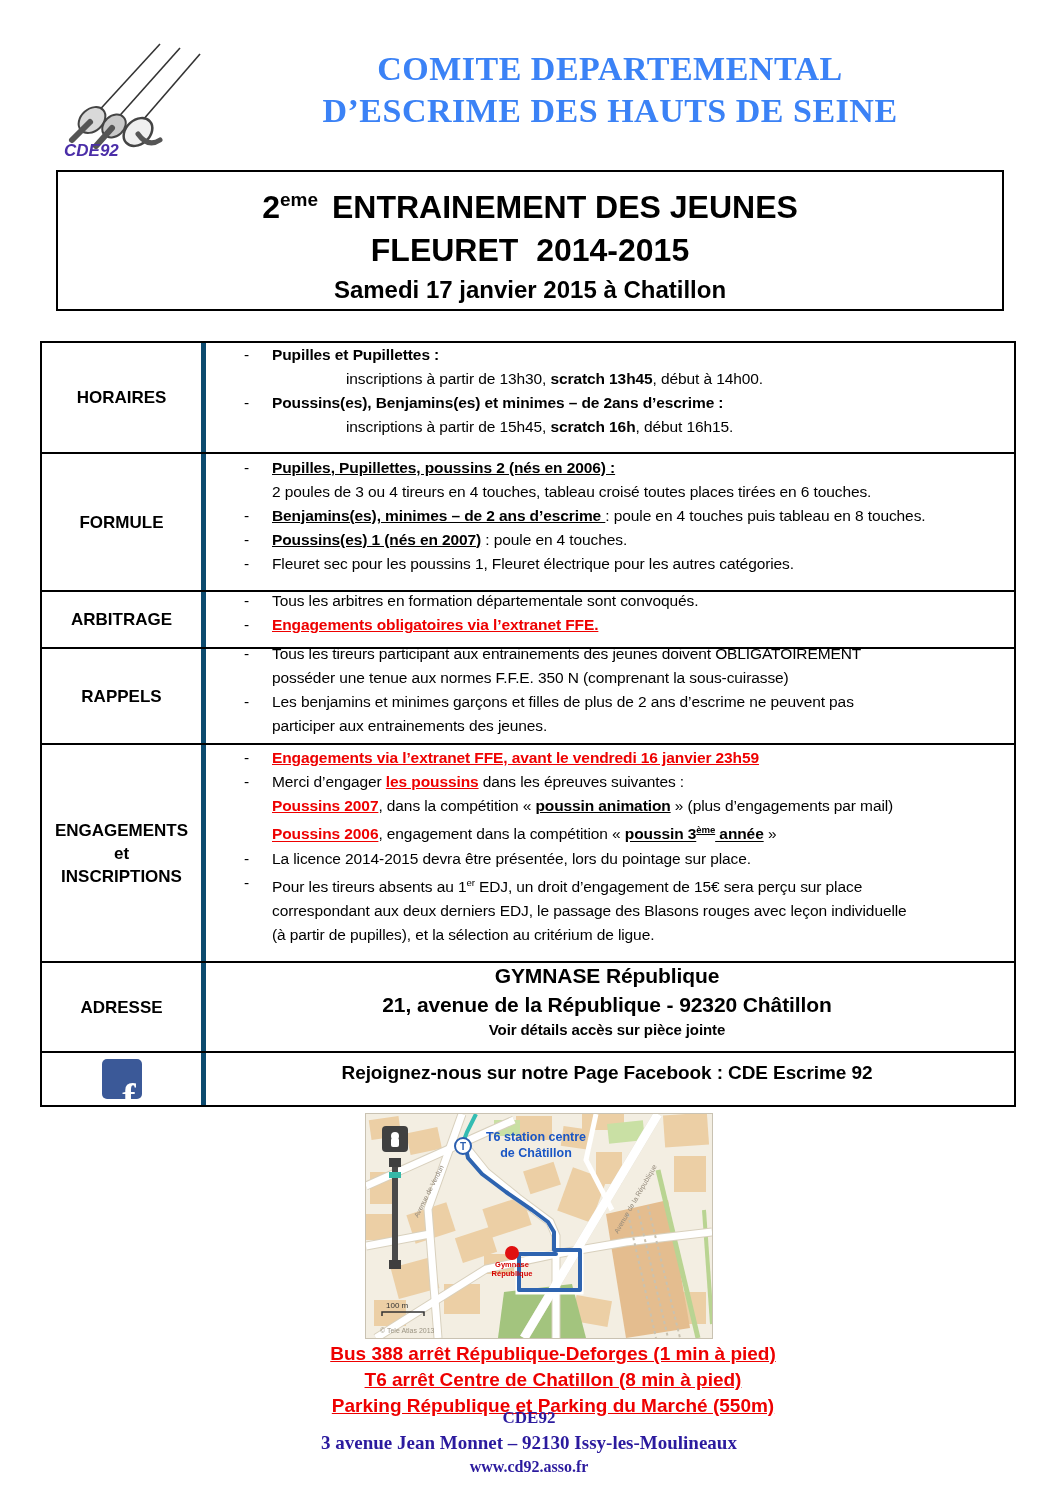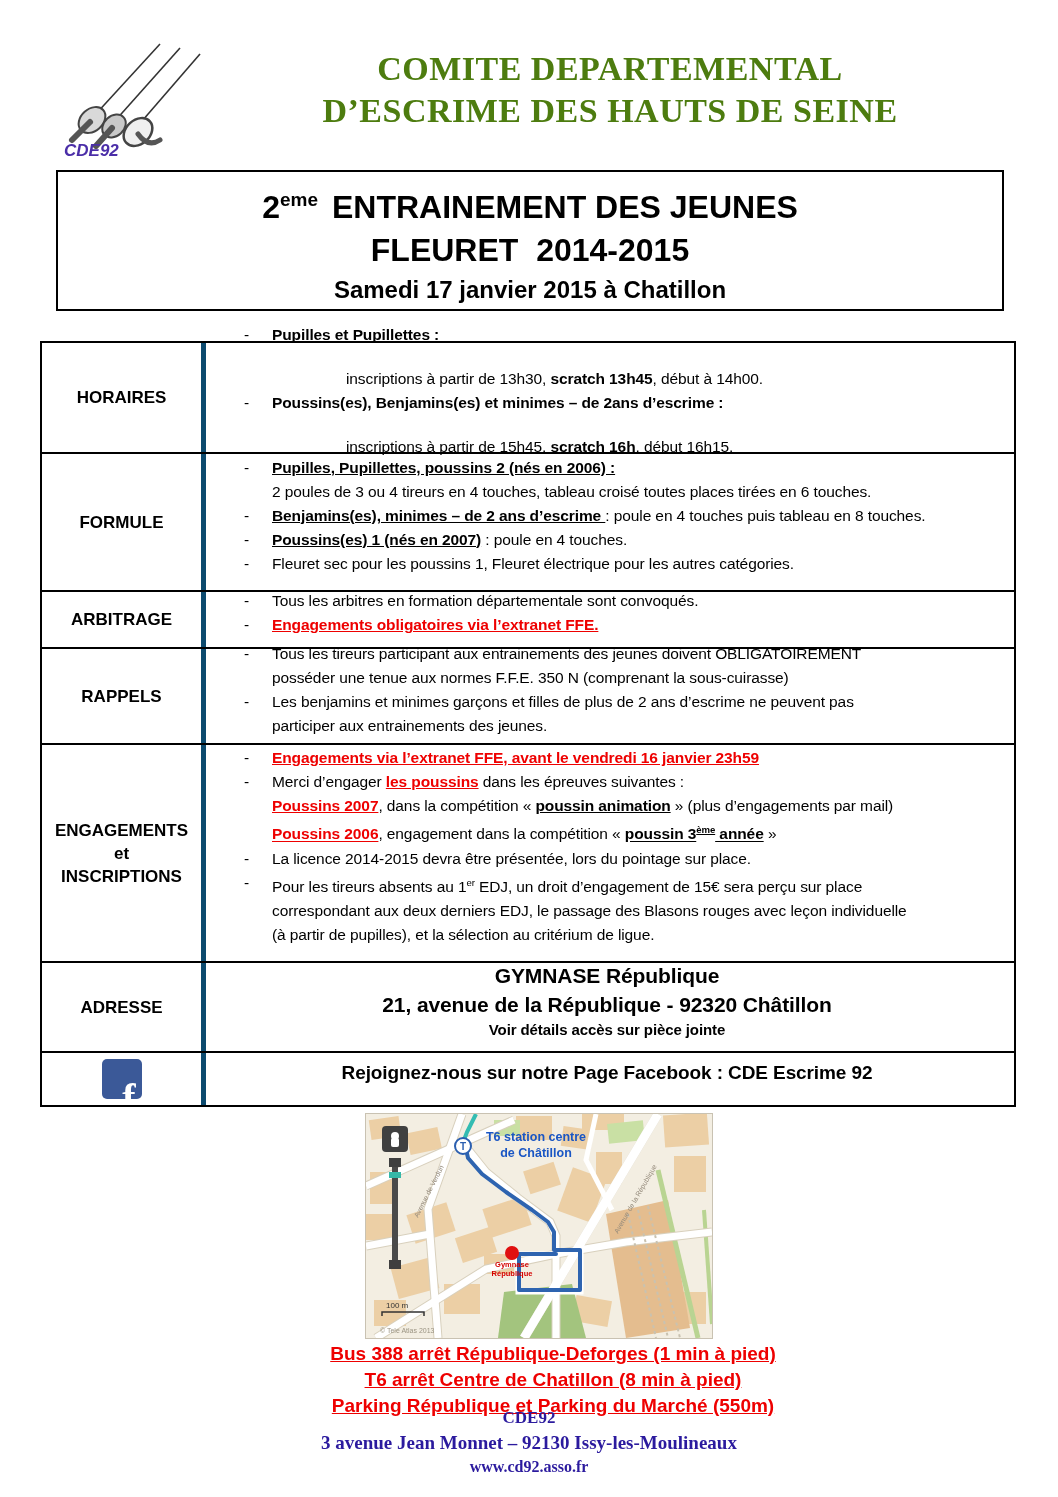--- a/index.html
+++ b/index.html
@@ -5,21 +5,21 @@
   html,body{margin:0;padding:0;background:#888;}
   .page{
     position:relative; width:1058px; height:1497px; background:#ffffff;
     font-family:"Liberation Sans", sans-serif; color:#000; overflow:hidden;
     margin:0 auto;
   }
   
   .logo{position:absolute; left:52px; top:34px; width:160px; height:132px;}
   .org-title{
     position:absolute; left:230px; top:48px; width:760px; text-align:center;
-    font-family:"Liberation Serif", serif; font-weight:bold; color:#4d7c0f;
+    font-family:"Liberation Serif", serif; font-weight:bold; color:#3b82f6;
     font-size:34px; line-height:42px; letter-spacing:0.5px;
   }
   
   .title-box{
     position:absolute; left:56px; top:170px; width:948px; height:141px;
     border:2px solid #000; text-align:center; box-sizing:border-box; padding-top:6px;
   }
   .title-l1{font-size:32px; font-weight:600; line-height:44px;}
   .title-l1 sup{font-size:19px;}
   .title-l1 .rest{margin-left:14px;}
@@ -38,21 +38,21 @@
     width:164px; border-right:5px solid #0c4a6e; display:flex; align-items:center;
     justify-content:center; text-align:center; font-weight:bold; font-size:17px;
     line-height:23px; white-space:pre-line; box-sizing:border-box; flex-shrink:0;
   }
   .content-cell{
     flex:1; display:flex; flex-direction:column; justify-content:center;
     padding:2px 6px 15px 0; box-sizing:border-box; min-width:0;
   }
   .line{position:relative; padding-left:66px; line-height:24px; font-size:15.5px; letter-spacing:-0.1px;}
   .line.ind0::before{content:"-"; position:absolute; left:38px;}
-  .line.ind2{padding-left:140px;margin-top:20px;}
+  .line.ind2{padding-left:140px;}
   .line.indc{padding-left:0; text-align:center;}
   .line .b{font-weight:bold;}
   .line .u{text-decoration:underline;text-align:center;}
   .line .r{color:#ee0000;}
   .line sup{font-size:0.62em;}
   .sz-lg{font-size:21px; line-height:29px;}
   .sz-sm{font-size:15px; line-height:22px;}
   .sz-md{font-size:19px; line-height:24px;}
   .fb-icon{
     width:40px; height:40px; background:#3b5998; border-radius:5px; position:relative; overflow:hidden;

